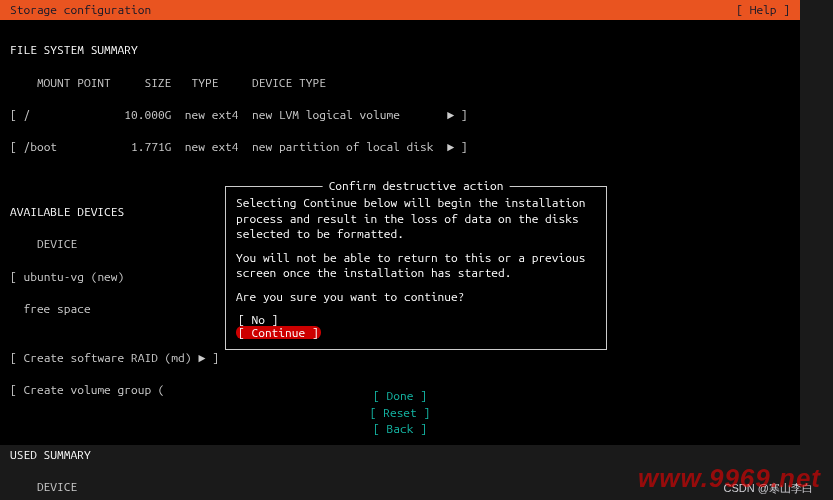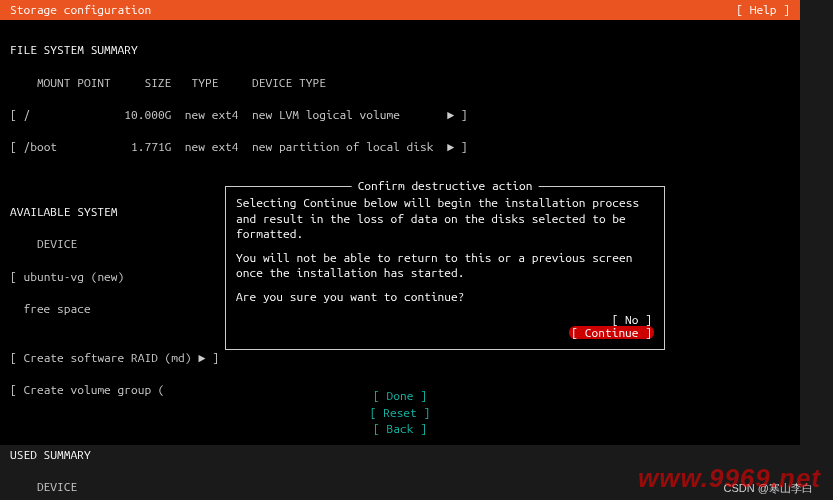--- a/index.html
+++ b/index.html
@@ -14,21 +14,21 @@
       color: #ccc;
     }
     .installer-window {
       background: #000;
       width: 800px;
       height: 445px;
       position: relative;
     }
     .header-bar {
       background: #e95420;
-      color: #ffffff;
+      color: #0f172a;
       height: 20px;
       line-height: 20px;
       padding: 0 10px;
       display: flex;
       justify-content: space-between;
     }
     .content {
       padding: 6px 10px 0 10px;
       color: #ccc;
       line-height: 1.35;
@@ -37,42 +37,42 @@
     .section-title {
       color: #fff;
       margin-top: 8px;
     }
     .row { display: block; }
     .arrow { color: #ccc; }
     .dialog {
       position: absolute;
       top: 186px;
       left: 225px;
-      width: 440px;
+      width: 382px;
       border: 1px solid #ccc;
       background: #000;
       padding: 8px 10px 10px 10px;
       color: #fff;
     }
     .dialog-title {
       position: absolute;
       top: -8px;
       left: 50%;
       transform: translateX(-50%);
       background: #000;
       padding: 0 6px;
       color: #fff;
     }
     .dialog p {
       white-space: normal;
       margin-bottom: 8px;
       line-height: 1.3;
     }
     .dialog-buttons {
-      text-align: right;
+      text-align: left;
       margin-top: 4px;
     }
     .btn-no {
       display: inline-block;
       color: #fff;
       padding: 0 2px;
     }
     .btn-continue {
       display: inline-block;
       background: #c00;
@@ -120,21 +120,21 @@
   </div>
 
   <div class="content">
 <span class="section-title">FILE SYSTEM SUMMARY</span>
 
 <span class="row">    <span>MOUNT POINT</span>     <span>SIZE</span>   <span>TYPE</span>     <span>DEVICE TYPE</span></span>
 <span class="row"><span>[</span> <span>/</span>              <span>10.000G</span>  <span>new ext4</span>  <span>new LVM logical volume</span>       <span class="arrow">►</span> <span>]</span></span>
 <span class="row"><span>[</span> <span>/boot</span>           <span>1.771G</span>  <span>new ext4</span>  <span>new partition of local disk</span>  <span class="arrow">►</span> <span>]</span></span>
 
 
-<span class="section-title">AVAILABLE SYSTEM</span>
+<span class="section-title">AVAILABLE DEVICES</span>
 
 <span class="row">    <span>DEVICE</span>                                 <span>TYPE</span>                  <span>SIZE</span></span>
 <span class="row"><span>[</span> <span>ubuntu-vg (new)</span>                        <span>LVM volume group</span>     <span>18.222G</span>  <span class="arrow">►</span> <span>]</span></span>
 <span class="row">  <span>free space</span>                                                 <span>8.222G</span>  <span class="arrow">►</span></span>
 
 <span class="row"><span>[</span> <span>Create software RAID (md)</span> <span class="arrow">►</span> <span>]</span></span>
 <span class="row"><span>[</span> <span>Create volume group (</span></span>
 
 
 <span class="section-title">USED SUMMARY</span>

